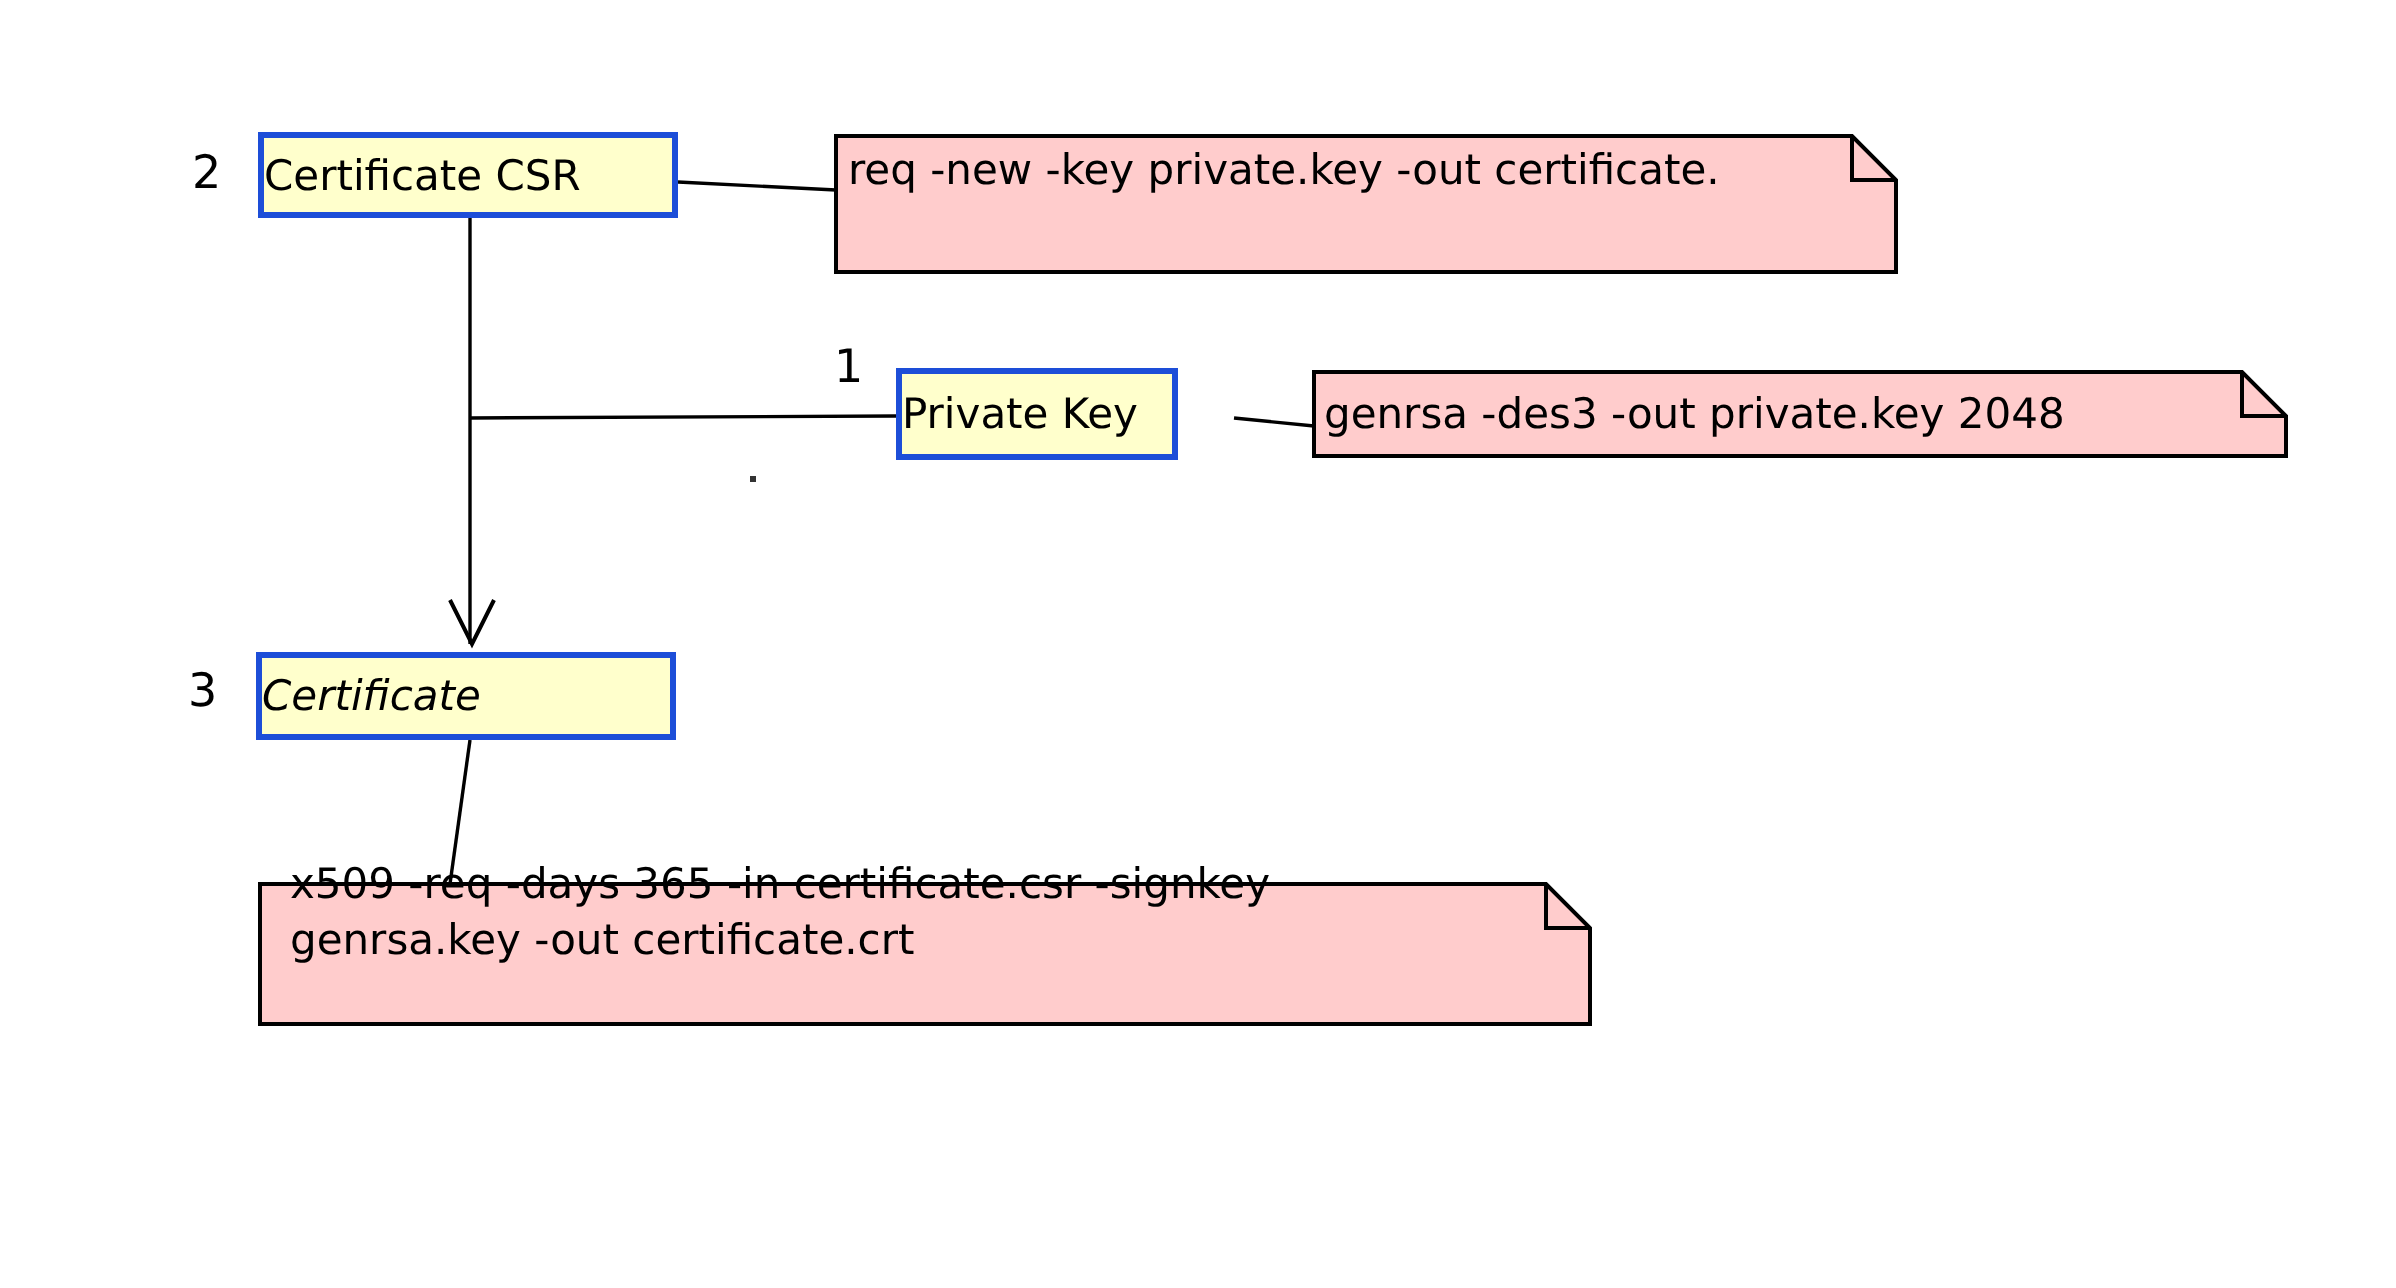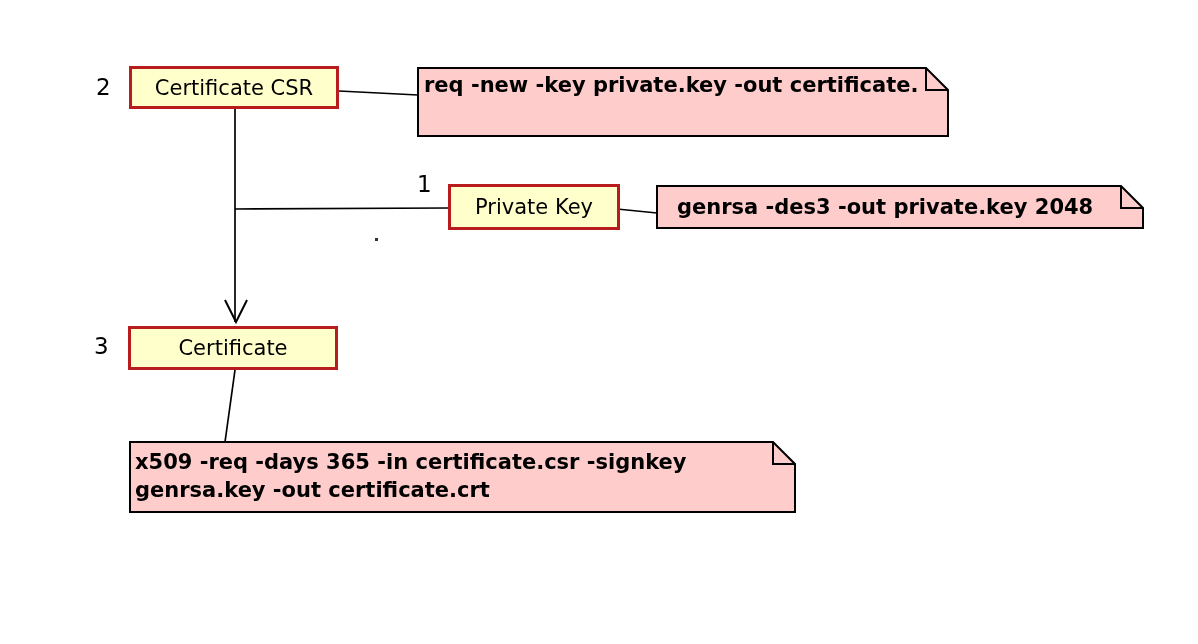--- a/index.html
+++ b/index.html
@@ -17,45 +17,43 @@
   }
   .layer {
     position: absolute;
     left: 0;
     top: 0;
   }
   .node {
     position: absolute;
     box-sizing: border-box;
     background: #ffffcc;
-    border: 3px solid #b91c1c;
+    border: 3px solid #1d4ed8;
     display: flex;
     align-items: center;
-    justify-content: center;
     font-size: 21px;
     color: #000000;
     white-space: nowrap;
   }
   .node-certificate-csr { left: 129px; top: 66px;  width: 210px; height: 43px; }
-  .node-private-key     { left: 448px; top: 184px; width: 172px; height: 46px; }
-  .node-certificate     { left: 128px; top: 326px; width: 210px; height: 44px; }
+  .node-private-key     { left: 448px; top: 184px; width: 141px; height: 46px; }
+  .node-certificate     { left: 128px; top: 326px; width: 210px; height: 44px; font-style: italic; }
 
   .note-text {
     position: absolute;
     box-sizing: border-box;
     font-size: 21px;
     line-height: 28px;
     color: #000000;
     white-space: nowrap;
     overflow: hidden;
-    font-weight: bold;
   }
   .note-text-csr { left: 418px; top: 67px;  width: 530px; height: 70px; padding: 4px 0 0 6px; }
-  .note-text-key { left: 657px; top: 185px; width: 486px; height: 44px; padding: 8px 0 0 20px; }
-  .note-text-crt { left: 130px; top: 441px; width: 665px; height: 72px; padding: 7px 0 0 5px; }
+  .note-text-key { left: 657px; top: 185px; width: 486px; height: 44px; padding: 8px 0 0 5px; }
+  .note-text-crt { left: 130px; top: 421px; width: 665px; height: 72px; padding: 7px 0 0 15px; }
 
   .step-label {
     position: absolute;
     font-size: 23px;
     color: #000000;
   }
   .step-2 { left: 96px;  top: 74px;  }
   .step-1 { left: 417px; top: 171px; }
   .step-3 { left: 94px;  top: 333px; }
 

